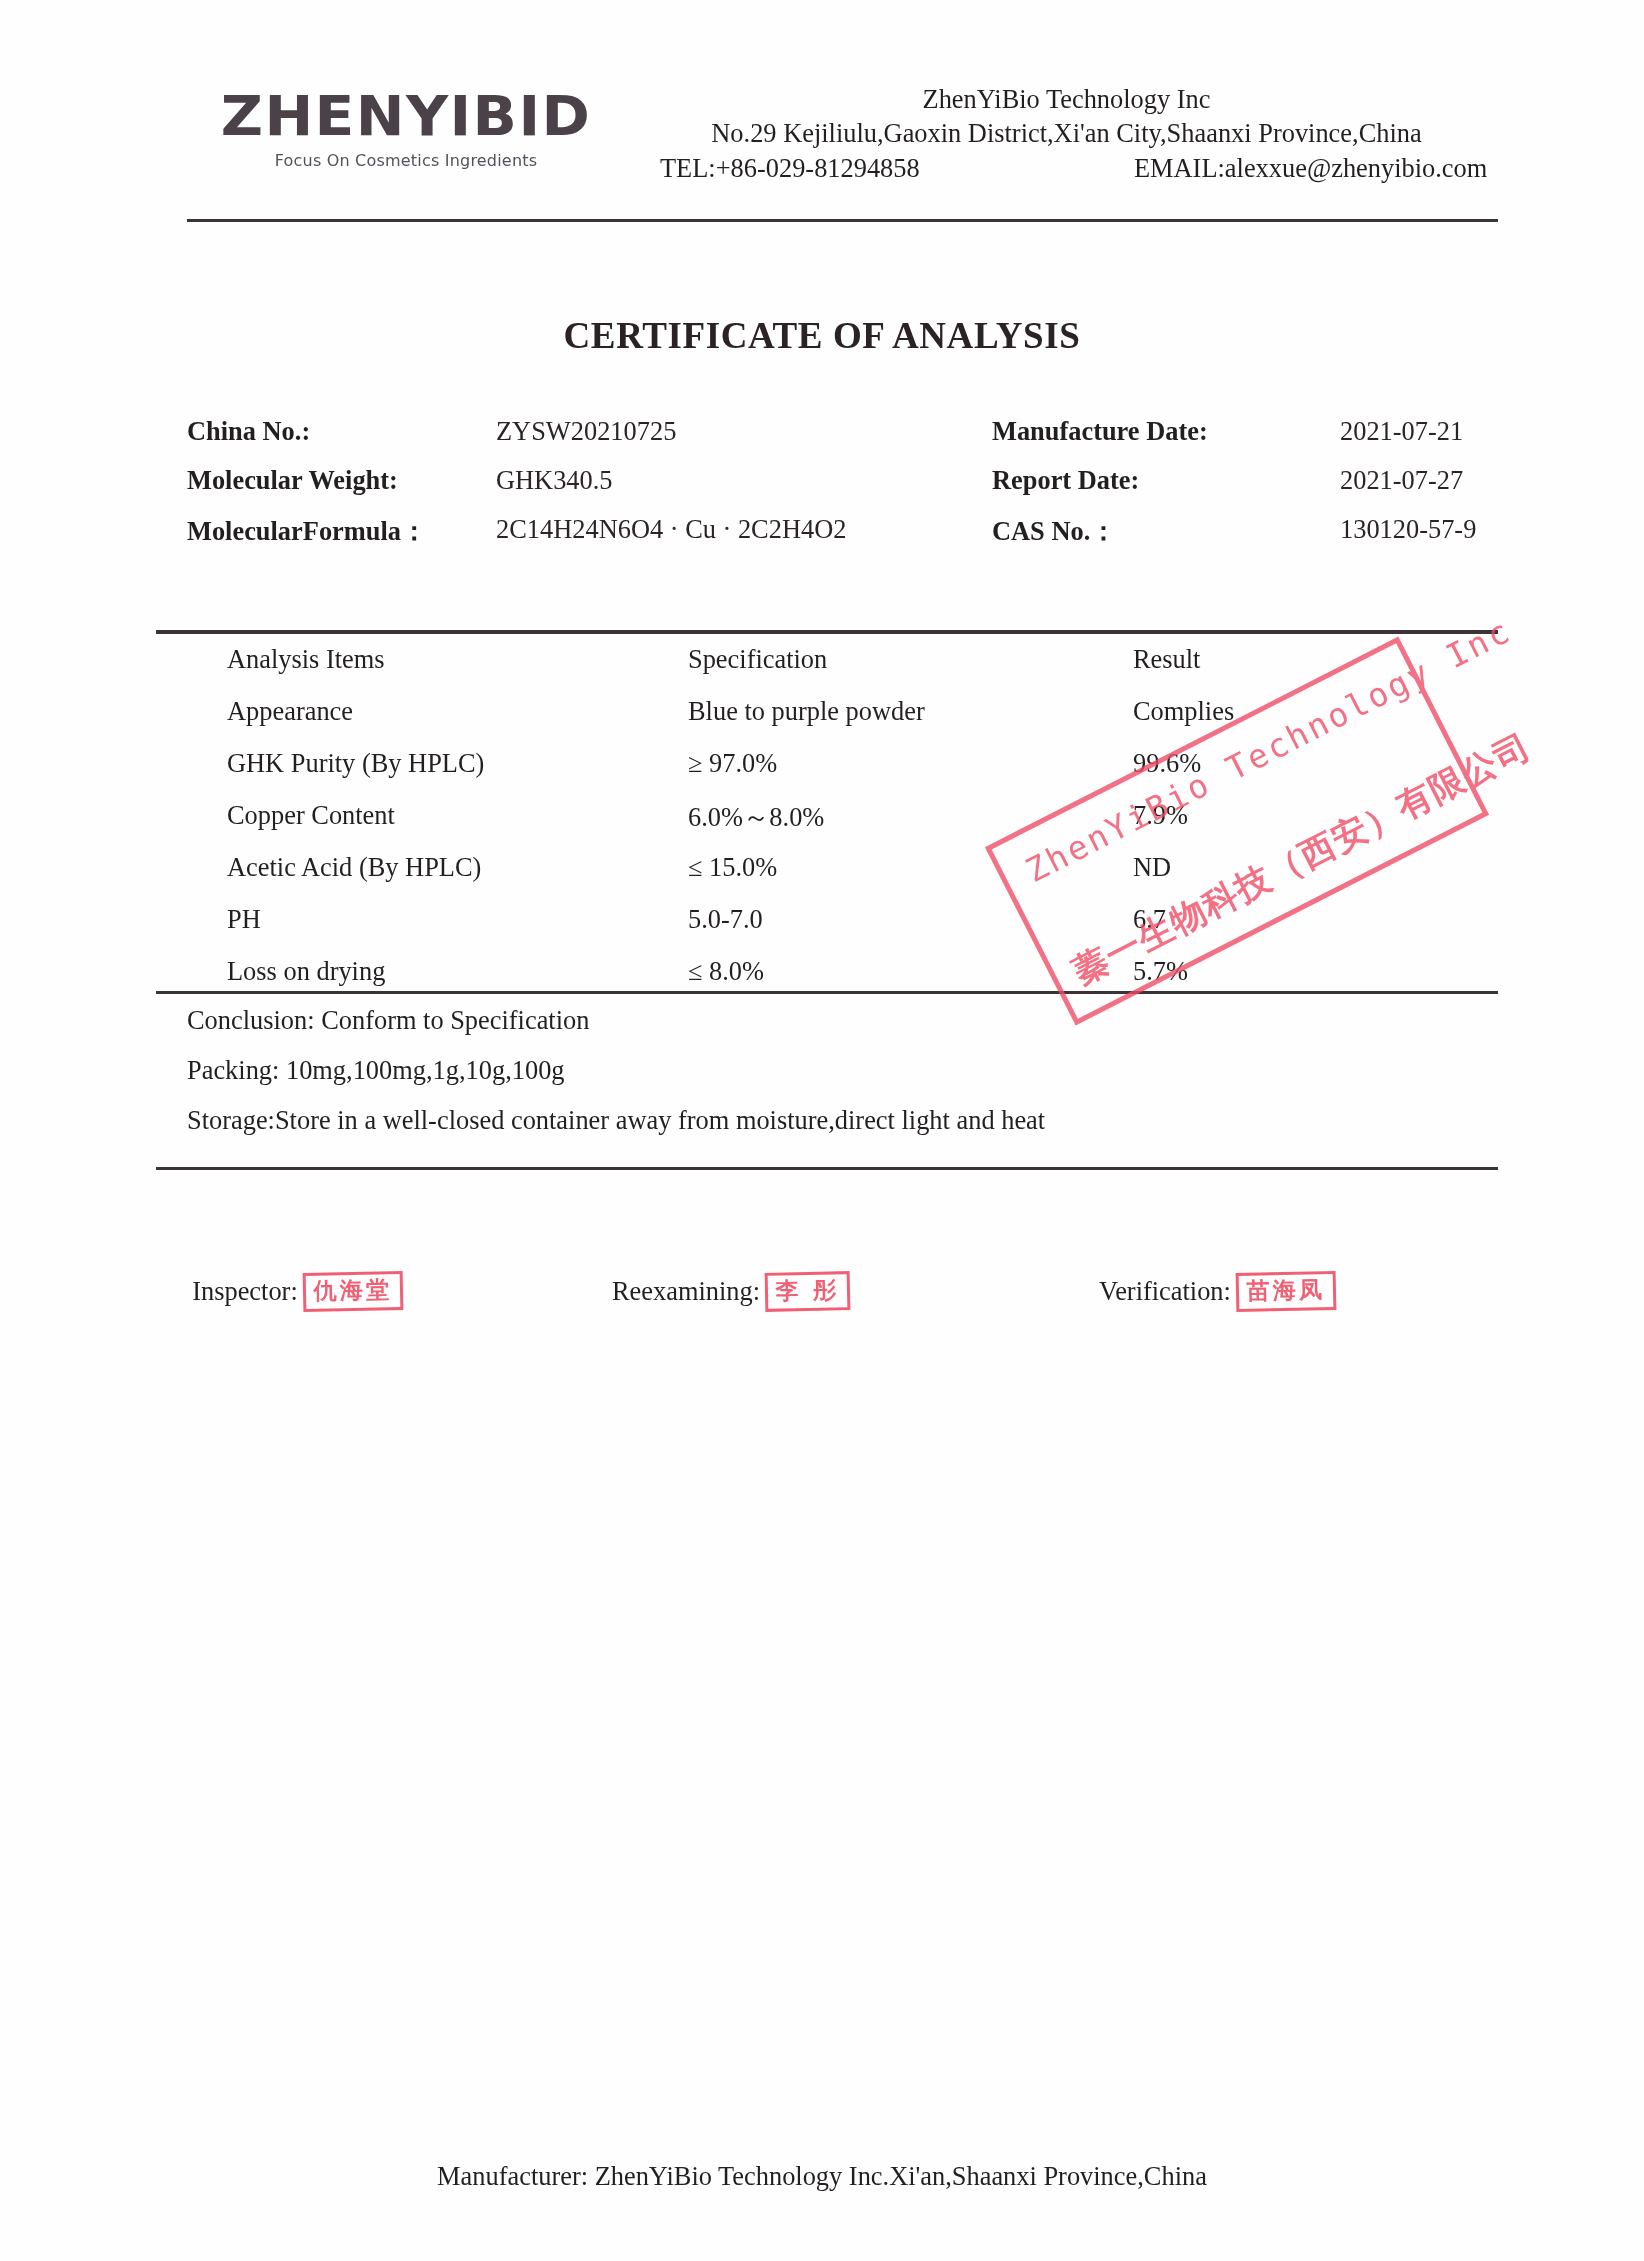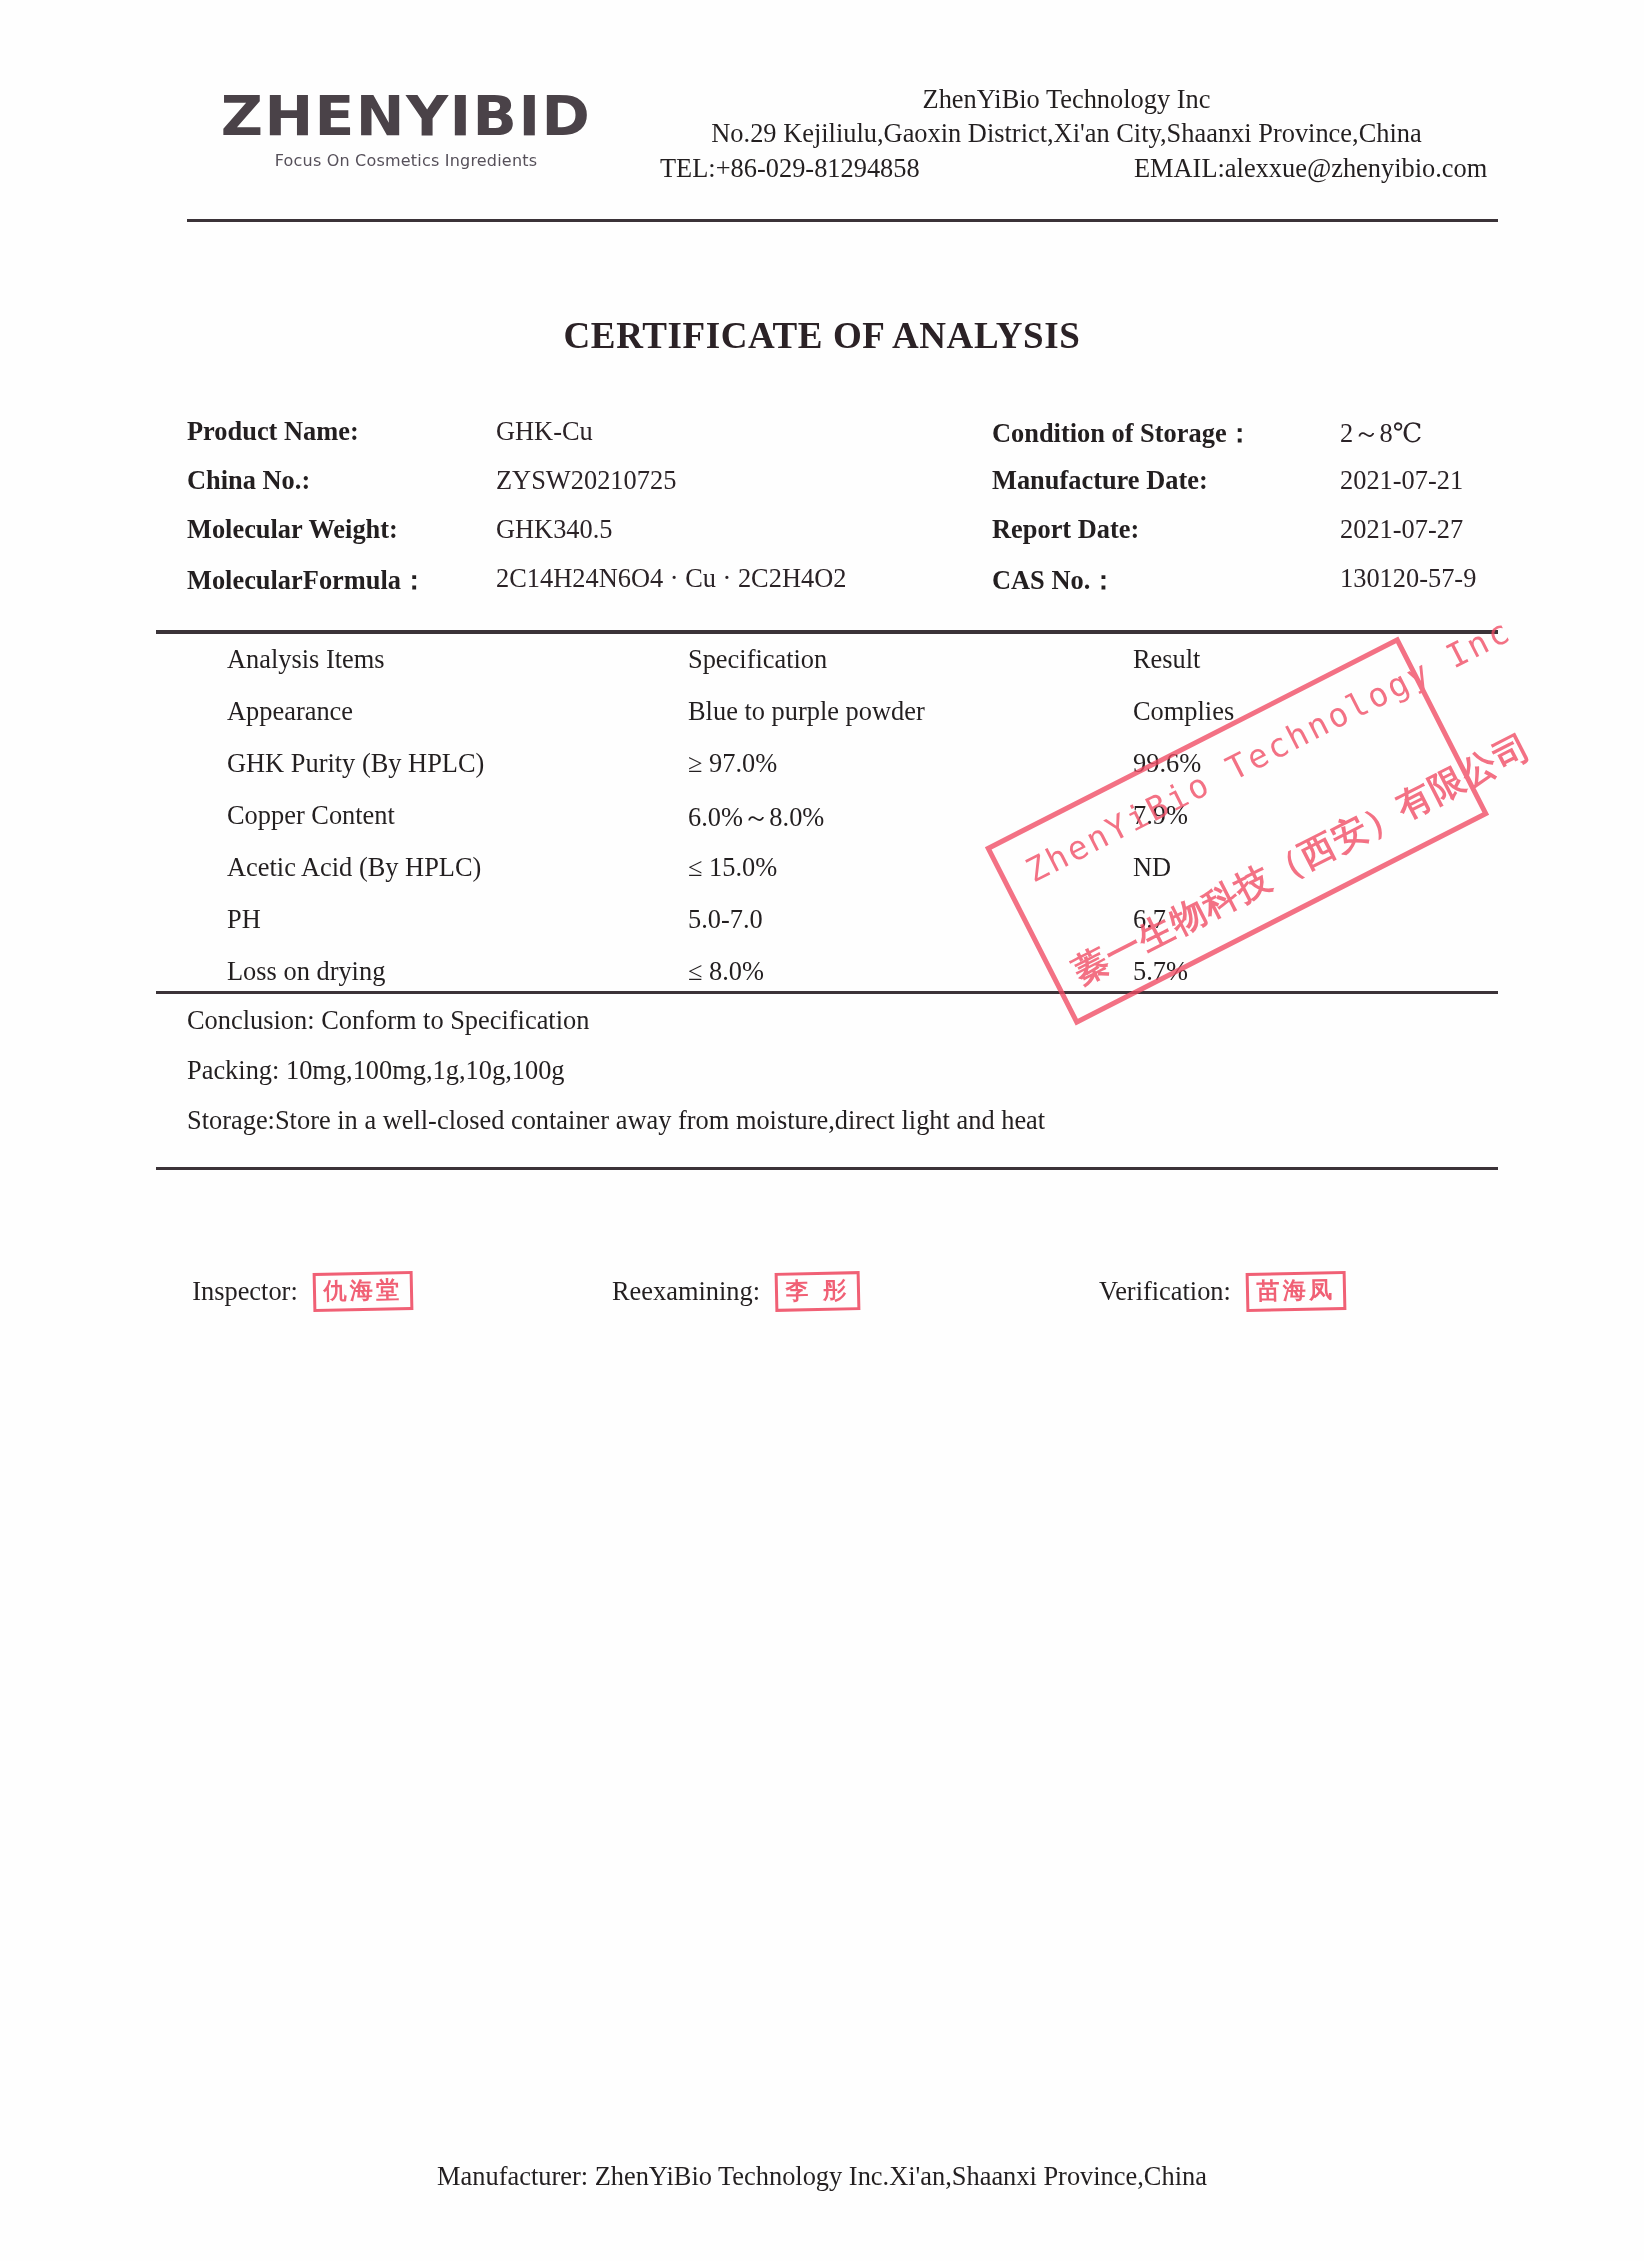--- a/index.html
+++ b/index.html
@@ -186,21 +186,21 @@
     position: absolute;
     left: 187px;
     top: 1272px;
     width: 1311px;
     height: 71px;
   }
   .sig {
     position: absolute;
     display: flex;
     align-items: center;
-    gap: 15px;
+    gap: 5px;
   }
   .sig-1 { left: 5.2px; top: 0; }
   .sig-2 { left: 425px; top: 0; }
   .sig-3 { left: 912px; top: 0; }
   .sig-label {
     font-size: 26.4px;
     color: #231f20;
     white-space: nowrap;
   }
   .stamp-box {
@@ -281,26 +281,20 @@
         <span>EMAIL:alexxue@zhenyibio.com</span>
       </div>
     </div>
   </div>
   <div class="header-rule"></div>
 
   <div class="doc-title">CERTIFICATE OF ANALYSIS</div>
 
   <div class="info">
     <div class="info-row">
-      <div class="info-label">Product Name:</div>
-      <div class="info-value">GHK-Cu</div>
-      <div class="info-label-r">Condition of Storage：</div>
-      <div class="info-value-r">2～8℃</div>
-    </div>
-    <div class="info-row">
       <div class="info-label">China No.:</div>
       <div class="info-value">ZYSW20210725</div>
       <div class="info-label-r">Manufacture Date:</div>
       <div class="info-value-r">2021-07-21</div>
     </div>
     <div class="info-row">
       <div class="info-label">Molecular Weight:</div>
       <div class="info-value">GHK340.5</div>
       <div class="info-label-r">Report Date:</div>
       <div class="info-value-r">2021-07-27</div>

